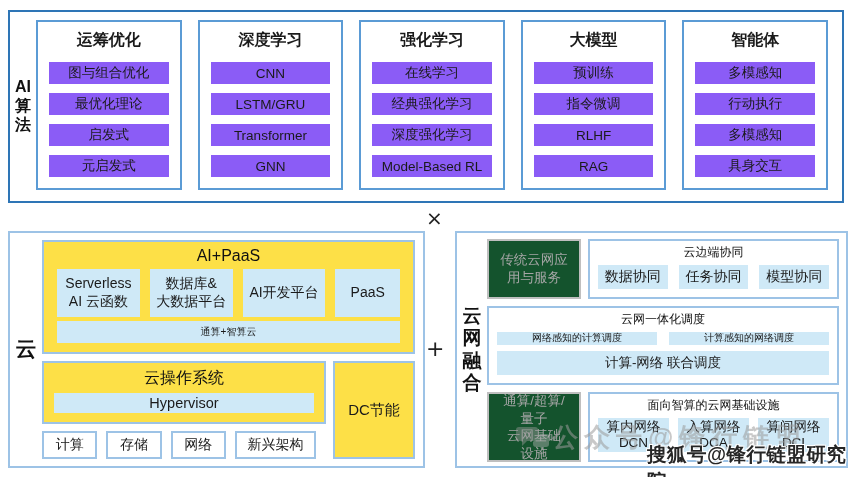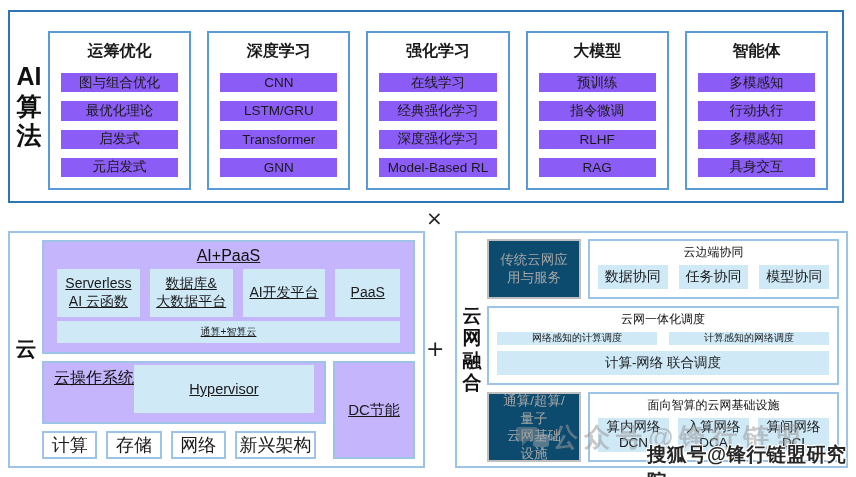--- a/index.html
+++ b/index.html
@@ -12,22 +12,22 @@
 
   
   .ai-box {
     position:absolute; left:8px; top:10px; width:832px; height:189px;
     border:2px solid #2E75B6; background:#fff; display:flex; align-items:stretch;
   }
   .side-label {
     display:flex; align-items:center; justify-content:center;
     font-weight:bold; text-align:center; line-height:1.18; color:#111;
   }
-  .ai-label { width:38px; font-size:25px; }
-  .ai-cols { flex:1; display:flex; gap:16px; padding:19px 14px 11px 0; }
+  .ai-label { width:26px; font-size:16px; }
+  .ai-cols { flex:1; display:flex; gap:16px; padding:8px 14px 11px 0; }
   .ai-col {
     flex:1; border:2px solid #5B9BD5; background:#fff;
     display:flex; flex-direction:column; padding:4px 11px 11px;
   }
   .ai-col-title { text-align:center; font-weight:bold; font-size:16px; padding:4px 0 2px; }
   .ai-item {
     background:#8b5cf6; flex:1; margin-top:9px; font-size:13.5px;
     display:flex; align-items:center; justify-content:center; text-align:center;
   }
 
@@ -39,53 +39,53 @@
   
   .cloud-box {
     position:absolute; left:8px; top:231px; width:413px; height:233px;
     border:2px solid #9DC3E6; background:#fff; display:flex;
   }
   .cloud-label { width:32px; font-size:21px; }
   .cloud-grid {
     flex:1; display:grid; grid-template-columns:1fr 82px;
     grid-template-rows:114px 1fr 28px; gap:7px; padding:7px 8px 7px 0;
   }
-  .panel { border:2px solid #9DC3E6; background:#c4b5fd;text-decoration:underline; }
+  .panel { border:2px solid #9DC3E6; background:#fde047; }
   .paas-box { grid-column:1/3; display:flex; flex-direction:column; padding:2px 13px 9px; }
   .panel-title { text-align:center; font-size:16px; padding:3px 0 4px; color:#111; }
   .paas-row { display:flex; gap:10px; flex:1; }
   .fill {
     background:#CFE9F7; display:flex; align-items:center; justify-content:center;
     text-align:center; font-size:14px; line-height:1.25;
   }
   .paas-item { flex:1; }
   .paas-item-maas { flex:0.78; }
   .paas-bar { margin-top:4px; padding:5px 0; font-size:10px; }
-  .os-box { grid-column:1; grid-row:2; display:flex; flex-direction:row; padding:2px 10px 9px; }
+  .os-box { grid-column:1; grid-row:2; display:flex; flex-direction:column; padding:2px 10px 9px; }
   .os-bar { flex:1; font-size:14.5px; }
   .dc-box { grid-column:2; grid-row:2/4; display:flex; align-items:center; justify-content:center; font-size:15px; }
   .infra-row { grid-column:1; grid-row:3; display:flex; gap:9px; padding-right:10px; }
   .infra-item {
     border:2px solid #9DC3E6; flex:1; display:flex; align-items:center;
-    justify-content:center; font-size:18px; background:#fff;
+    justify-content:center; font-size:14px; background:#fff;
   }
   .infra-item.wide { flex:1.5; }
 
   
   .fusion-box {
     position:absolute; left:455px; top:231px; width:389px; height:233px;
     border:2px solid #9DC3E6; background:#fff; display:flex;
   }
   .fusion-label { width:30px; font-size:19px; }
   .fusion-grid {
     flex:1; display:grid; grid-template-columns:94px 1fr;
     grid-template-rows:60px 1fr 70px; gap:7px; padding:6px 7px 6px 0;
   }
   .gray-box {
-    border:2px solid #BFBFBF; color:#A6A6A6; background:#0c4a6e;
+    border:2px solid #BFBFBF; color:#A6A6A6; background:#14532d;
     display:flex; align-items:center; justify-content:center;
     text-align:center; font-size:13.5px; line-height:1.3;
   }
   .sub-panel { border:2px solid #9DC3E6; background:#fff; display:flex; flex-direction:column; padding:1px 8px 8px; }
   .sub-title { text-align:center; font-size:12px; padding:2px 0 4px; color:#111; }
   .edge-row { display:flex; gap:11px; flex:1; }
   .edge-item { flex:1; font-size:14px; }
   .sched-box { grid-column:1/3; }
   .sched-row { display:flex; gap:12px; flex:1; }
   .sched-item { flex:1; font-size:10px; }

